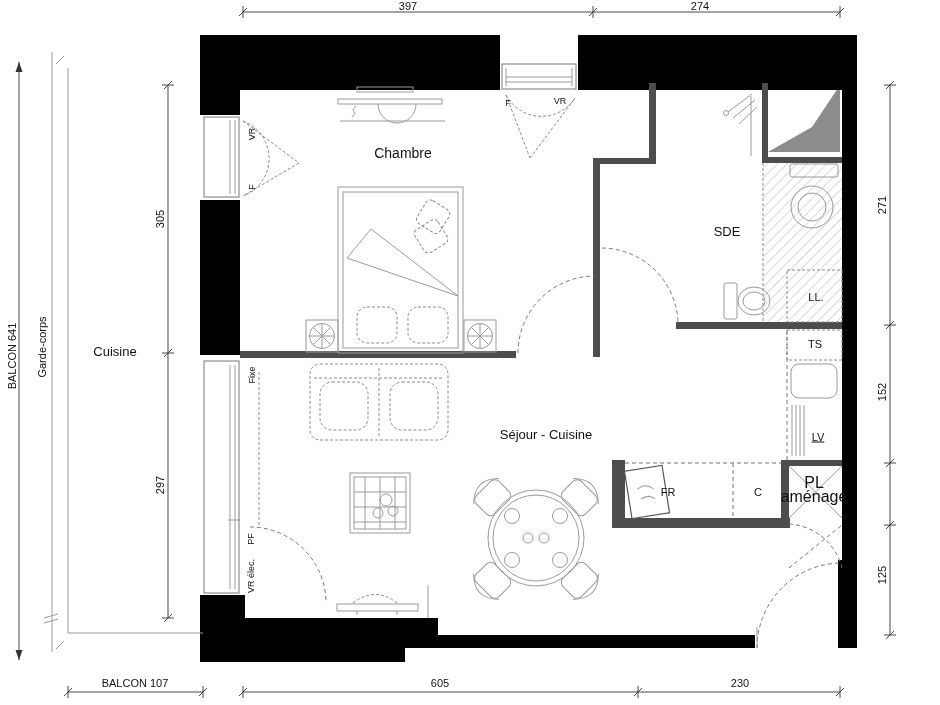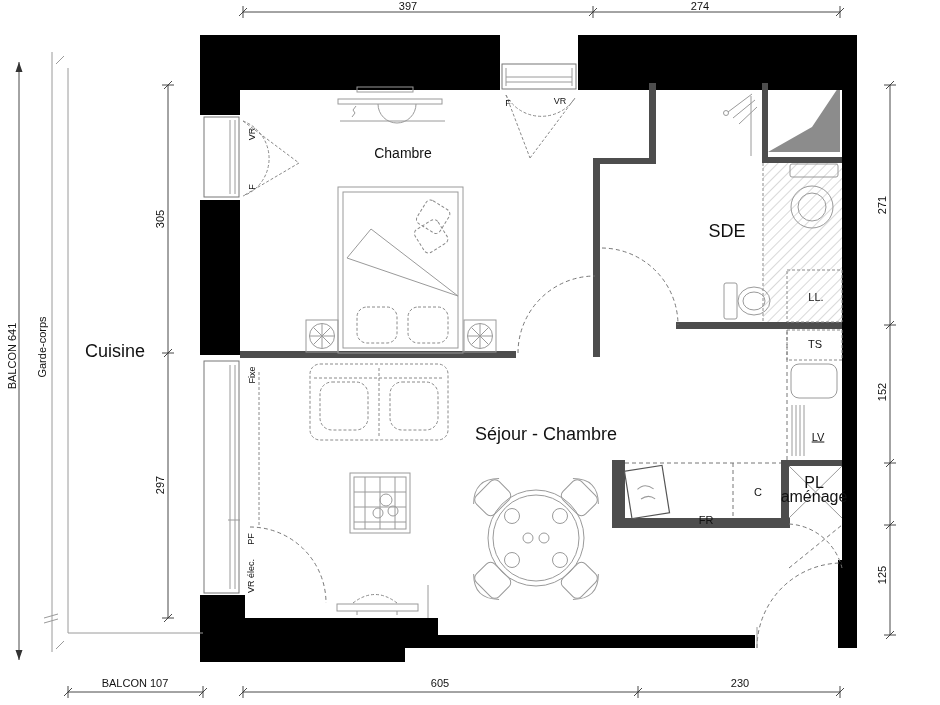--- a/index.html
+++ b/index.html
@@ -1,21 +1,21 @@
 <!DOCTYPE html>
 <html style="--wall: #000000; --partition: #4d4d4d; --furniture: #9a9a9a; --dashed: #8a8a8a; --hatch: #b4b4b4; --shaft: #8c8c8c; --dimension: #333333; --background: #ffffff;"><head>
 <meta charset="utf-8">
 <style>
   html,body{margin:0;padding:0;background:#fff;}
   .plan{position:relative;width:940px;height:705px;background:#fff;overflow:hidden;
         font-family:"Liberation Sans",sans-serif;color:#111;}
   .plan svg{position:absolute;left:0;top:0;}
   .lbl{position:absolute;transform:translate(-50%,-50%);white-space:nowrap;line-height:1;z-index:5;}
   .rot{transform:translate(-50%,-50%) rotate(-90deg);}
-  .f14{font-size:14px;} .f13{font-size:18px;} .f11{font-size:11px;} .f10{font-size:16px;} .f9{font-size:9px;}
+  .f14{font-size:14px;} .f13{font-size:13px;} .f11{font-size:11px;} .f10{font-size:16px;} .f9{font-size:9px;}
   
   .wall{fill:var(--wall,#000);stroke:none;}
   .part{fill:var(--partition,#4d4d4d);stroke:none;}
   .shaft{fill:var(--shaft,#8c8c8c);stroke:none;}
   .fl{stroke:var(--furniture,#9a9a9a);fill:none;stroke-width:1;}
   .fl2{stroke:#555;fill:#fff;stroke-width:1.2;}
   .dashd{stroke:#777;fill:none;stroke-width:1;stroke-dasharray:4 3;}
   .dashf{stroke:var(--dashed,#8a8a8a);fill:none;stroke-width:1;stroke-dasharray:3 2;}
   .dim{stroke:var(--dimension,#333);fill:none;stroke-width:0.9;}
   .dimf{fill:var(--dimension,#333);stroke:none;}
@@ -222,27 +222,27 @@
       <line x1="243" y1="692" x2="840" y2="692" class="dim"></line>
       <path class="dim" d="M68 686 V698 M64 696 L72 688 M203 686 V698 M199 696 L207 688 M243 686 V698 M239 696 L247 688 M638 686 V698 M634 696 L642 688 M840 686 V698 M836 696 L844 688"></path>
 
       <line x1="19" y1="62" x2="19" y2="660" class="dim"></line>
       <path class="dimf" d="M19 62 l-3.5 10 h7 z M19 660 l-3.5 -10 h7 z"></path>
     </g>
   </svg>
 
   <div class="lbl f14" style="left:403px;top:153px;">Chambre</div>
   <div class="lbl f13" style="left:727px;top:231px;">SDE</div>
-  <div class="lbl f13" style="left:546px;top:434px;">Séjour - Chambre</div>
+  <div class="lbl f13" style="left:546px;top:434px;">Séjour - Cuisine</div>
   <div class="lbl f13" style="left:115px;top:351px;">Cuisine</div>
 
   <div class="lbl f11" style="left:816px;top:297px;">LL.</div>
   <div class="lbl f11" style="left:815px;top:344px;text-align:right;">TS</div>
   <div class="lbl f11" style="left:818px;top:437px;text-decoration:underline;">LV</div>
-  <div class="lbl f11" style="left:706px;top:492px;margin-top:28px;">FR</div>
+  <div class="lbl f11" style="left:668px;top:492px;">FR</div>
   <div class="lbl f11" style="left:758px;top:492px;">C</div>
   <div class="lbl f10" style="left:814px;top:483px;">PL</div>
   <div class="lbl f10" style="left:814px;top:497px;">aménagé</div>
 
   <div class="lbl f9" style="left:508px;top:103px;">F</div>
   <div class="lbl f9" style="left:560px;top:101px;">VR</div>
   <div class="lbl rot f9" style="left:252px;top:134px;">VR</div>
   <div class="lbl rot f9" style="left:252px;top:187px;">F</div>
   <div class="lbl rot f9" style="left:252px;top:375px;">Fixe</div>
   <div class="lbl rot f9" style="left:251px;top:539px;">PF</div>

